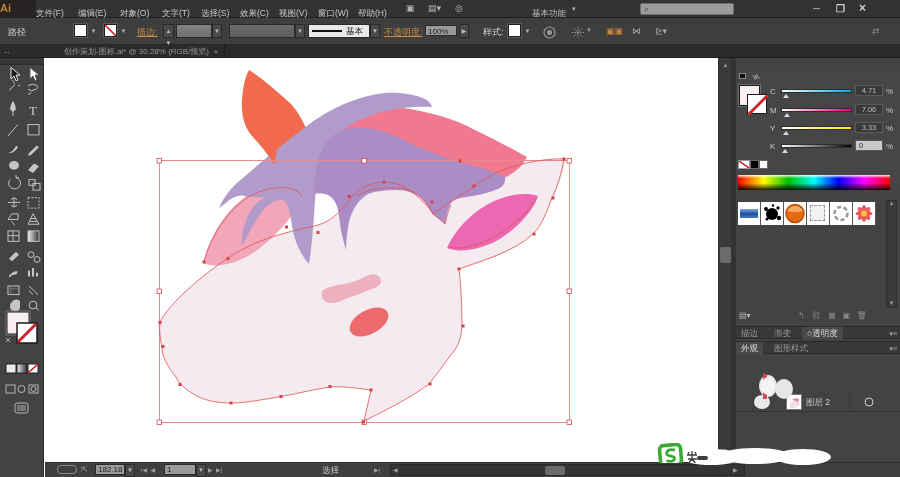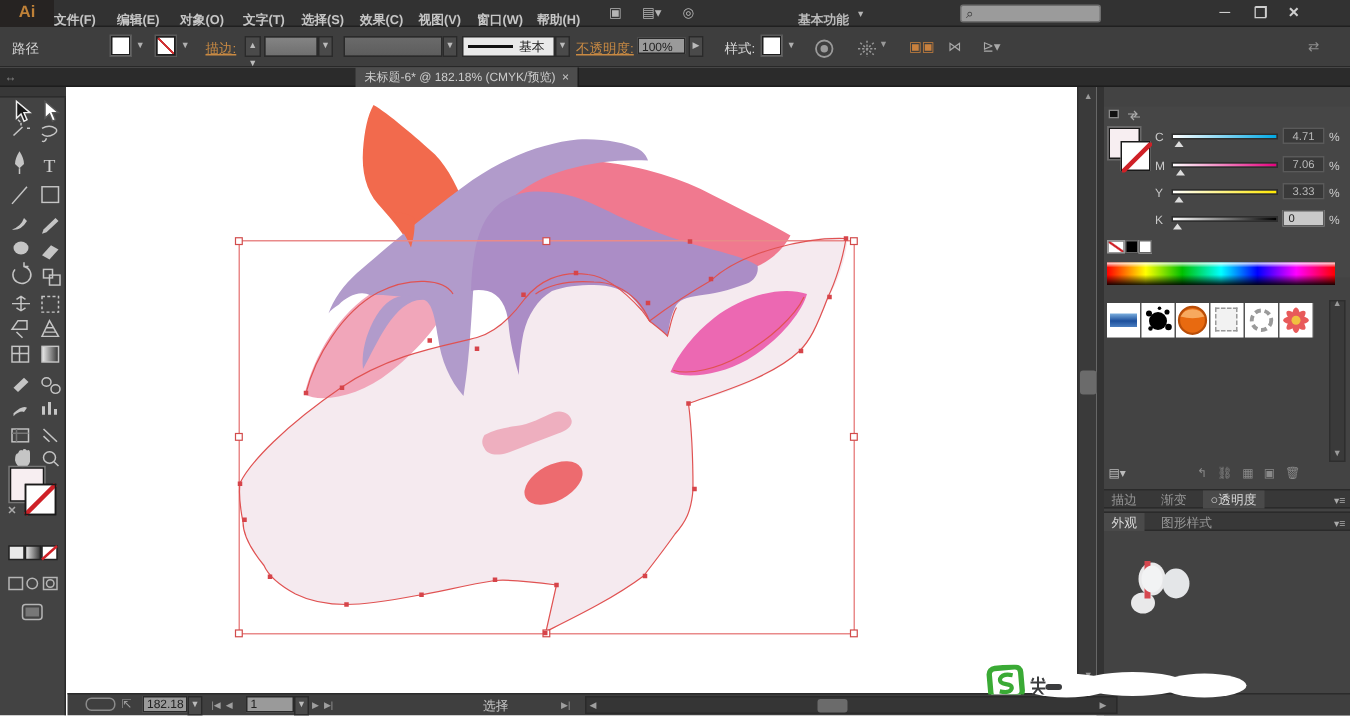--- a/index.html
+++ b/index.html
@@ -2,22 +2,22 @@
 <html><head><meta charset="utf-8">
 <style>
 html,body{margin:0;padding:0;width:900px;height:477px;overflow:hidden;background:#fff;
  font-family:"Liberation Sans",sans-serif;}
 *{box-sizing:border-box;}
 .abs{position:absolute;}
 #stage{position:relative;width:900px;height:477px;background:#fff;font-size:9px;color:#c9c9c9;}
 
 #menubar{left:0;top:0;width:900px;height:18px;background:#323232;border-bottom:1px solid #202020;}
 #ailogo{left:0;top:0;width:36px;height:18px;background:#262322;color:#bf8138;font-weight:bold;
- font-size:11px;text-align:center;line-height:17px;}
-.menuitem{top:8px;font-size:8.5px;color:#c6c6c6;font-weight:bold;}
+ font-size:11px;text-align:left;line-height:17px;}
+.menuitem{top:8px;font-size:8.5px;color:#c6c6c6;}
 .mbico{top:3px;color:#b5b5b5;font-size:9px;}
 #srchbox{left:640px;top:3px;width:94px;height:12px;background:#9b9b9b;border-radius:2px;border:1px solid #6e6e6e;}
 #srchbox:before{content:"\2315";color:#3a3a3a;font-size:9px;position:absolute;left:3px;top:0px;}
 .winbtn{top:3px;color:#cfcfcf;font-size:10px;font-weight:bold;}
 
 #optbar{left:0;top:18px;width:900px;height:27px;background:#3e3e3e;border-bottom:1px solid #282828;}
 .opttxt{top:26px;font-size:9px;color:#d4d4d4;}
 .optlink{top:26px;font-size:9px;color:#c98a43;text-decoration:underline;}
 .swatch{top:24px;width:13px;height:13px;background:#fff;border:1px solid #1e1e1e;box-shadow:0 0 0 1px #5a5a5a;}
 .ddarrow{top:26px;width:9px;height:10px;color:#b0b0b0;font-size:6px;line-height:10px;text-align:center;}
@@ -115,21 +115,21 @@
       </g>
     </svg>
   <div class="abs" style="left:586px;top:27px;color:#999;font-size:6px">▼</div>
   <div class="abs opttxt" style="left:606px;color:#c9813e">▣▣</div>
   <div class="abs opttxt" style="left:632px;color:#a8a8a8">⋈</div>
   <div class="abs opttxt" style="left:655px;color:#a8a8a8">⊵▾</div>
   <div class="abs opttxt" style="left:872px;color:#8f8f8f">⇄</div>
 
   <div id="tabbar" class="abs"></div>
   <div class="abs" style="left:3px;top:47px;color:#8f8f8f;font-size:8px">↔</div>
-  <div class="abs dtab active" style="left:237px">未标题-6* @ 182.18% (CMYK/预览)&nbsp;&nbsp;×</div>
+  <div class="abs dtab" style="left:58px">创作策划-图标.ai* @ 30.28% (RGB/预览)&nbsp;&nbsp;×</div>
 
   <div id="toolbar" class="abs"></div>
   <div id="tbartop" class="abs"></div>
   <div id="tools" class="abs" style="left:0;top:58px;width:44px;height:419px">
   <svg width="44" height="419">
     <g stroke="#cfcfcf" fill="none" stroke-width="1" transform="scale(1,0.95)">
 
       <path d="M11,10 L11,22 L14,19 L16,24 L18,23 L16,18 L20,18 Z" fill="#1a1a1a" stroke="#eee"></path>
       <path d="M30,10 L30,22 L33,19 L35,24 L37,23 L35,18 L39,18 Z" fill="#fff" stroke="#555"></path>
 
@@ -428,20 +428,34 @@
       <div class="ptab active abs" style="left:66px">○透明度</div>
       <div class="pmenu abs">▾≡</div>
     </div>
 
     <div class="ptabrow abs" style="top:283px">
       <div class="ptab active abs" style="left:0">外观</div>
       <div class="ptab abs" style="left:33px">图形样式</div>
       <div class="pmenu abs">▾≡</div>
     </div>
 
+    <div id="lyr2" class="abs">
+      <div class="abs" style="left:17px;top:0;width:1px;height:20px;background:#383838"></div>
+      <div class="abs lthumb" style="left:50px">
+        <svg width="16" height="16">
+            <path d="M3,13 Q2,8 6,6 Q9,4 12,6 L13,9 Q10,13 7,13 Z" fill="#f3dde6"></path>
+            <path d="M5,5 Q8,2 12,4 L11,7 Q8,5 5,5Z" fill="#ee7d92"></path>
+          </svg>
+      </div>
+      <div class="abs" style="left:70px;top:5px;color:#c9c9c9;font-size:8.5px">图层 2</div>
+      <div class="abs" style="left:113px;top:0;width:1px;height:20px;background:#383838"></div>
+      <svg class="abs" style="left:128px;top:5px" width="10" height="10">
+          <circle cx="5" cy="5" r="4" fill="none" stroke="#cfcfcf" stroke-width="1"></circle>
+        </svg>
+    </div>
     <div id="lyrfooter" class="abs" style="left:0;top:404px;width:164px;height:15px;background:#3f3f3f;border-top:1px solid #2b2b2b">
       <div class="abs" style="left:4px;top:3px;color:#b5b5b5;font-size:8px">2 个图层</div>
       <div class="abs" style="left:66px;top:3px;color:#9a9a9a;font-size:8px">⌕&nbsp;&nbsp;▣&nbsp;&nbsp;↳▫&nbsp;&nbsp;▦&nbsp;&nbsp;🗑</div>
     </div>
 
     <div class="abs" style="left:18px;top:316px;width:40px;height:36px;">
       <svg width="40" height="36">
           <ellipse cx="14" cy="12" rx="9" ry="11" fill="#e9e9ea"></ellipse>
           <ellipse cx="30" cy="15" rx="9" ry="10" fill="#e4e6e8"></ellipse>
           <ellipse cx="8" cy="28" rx="8" ry="7" fill="#e9e9ea"></ellipse>

